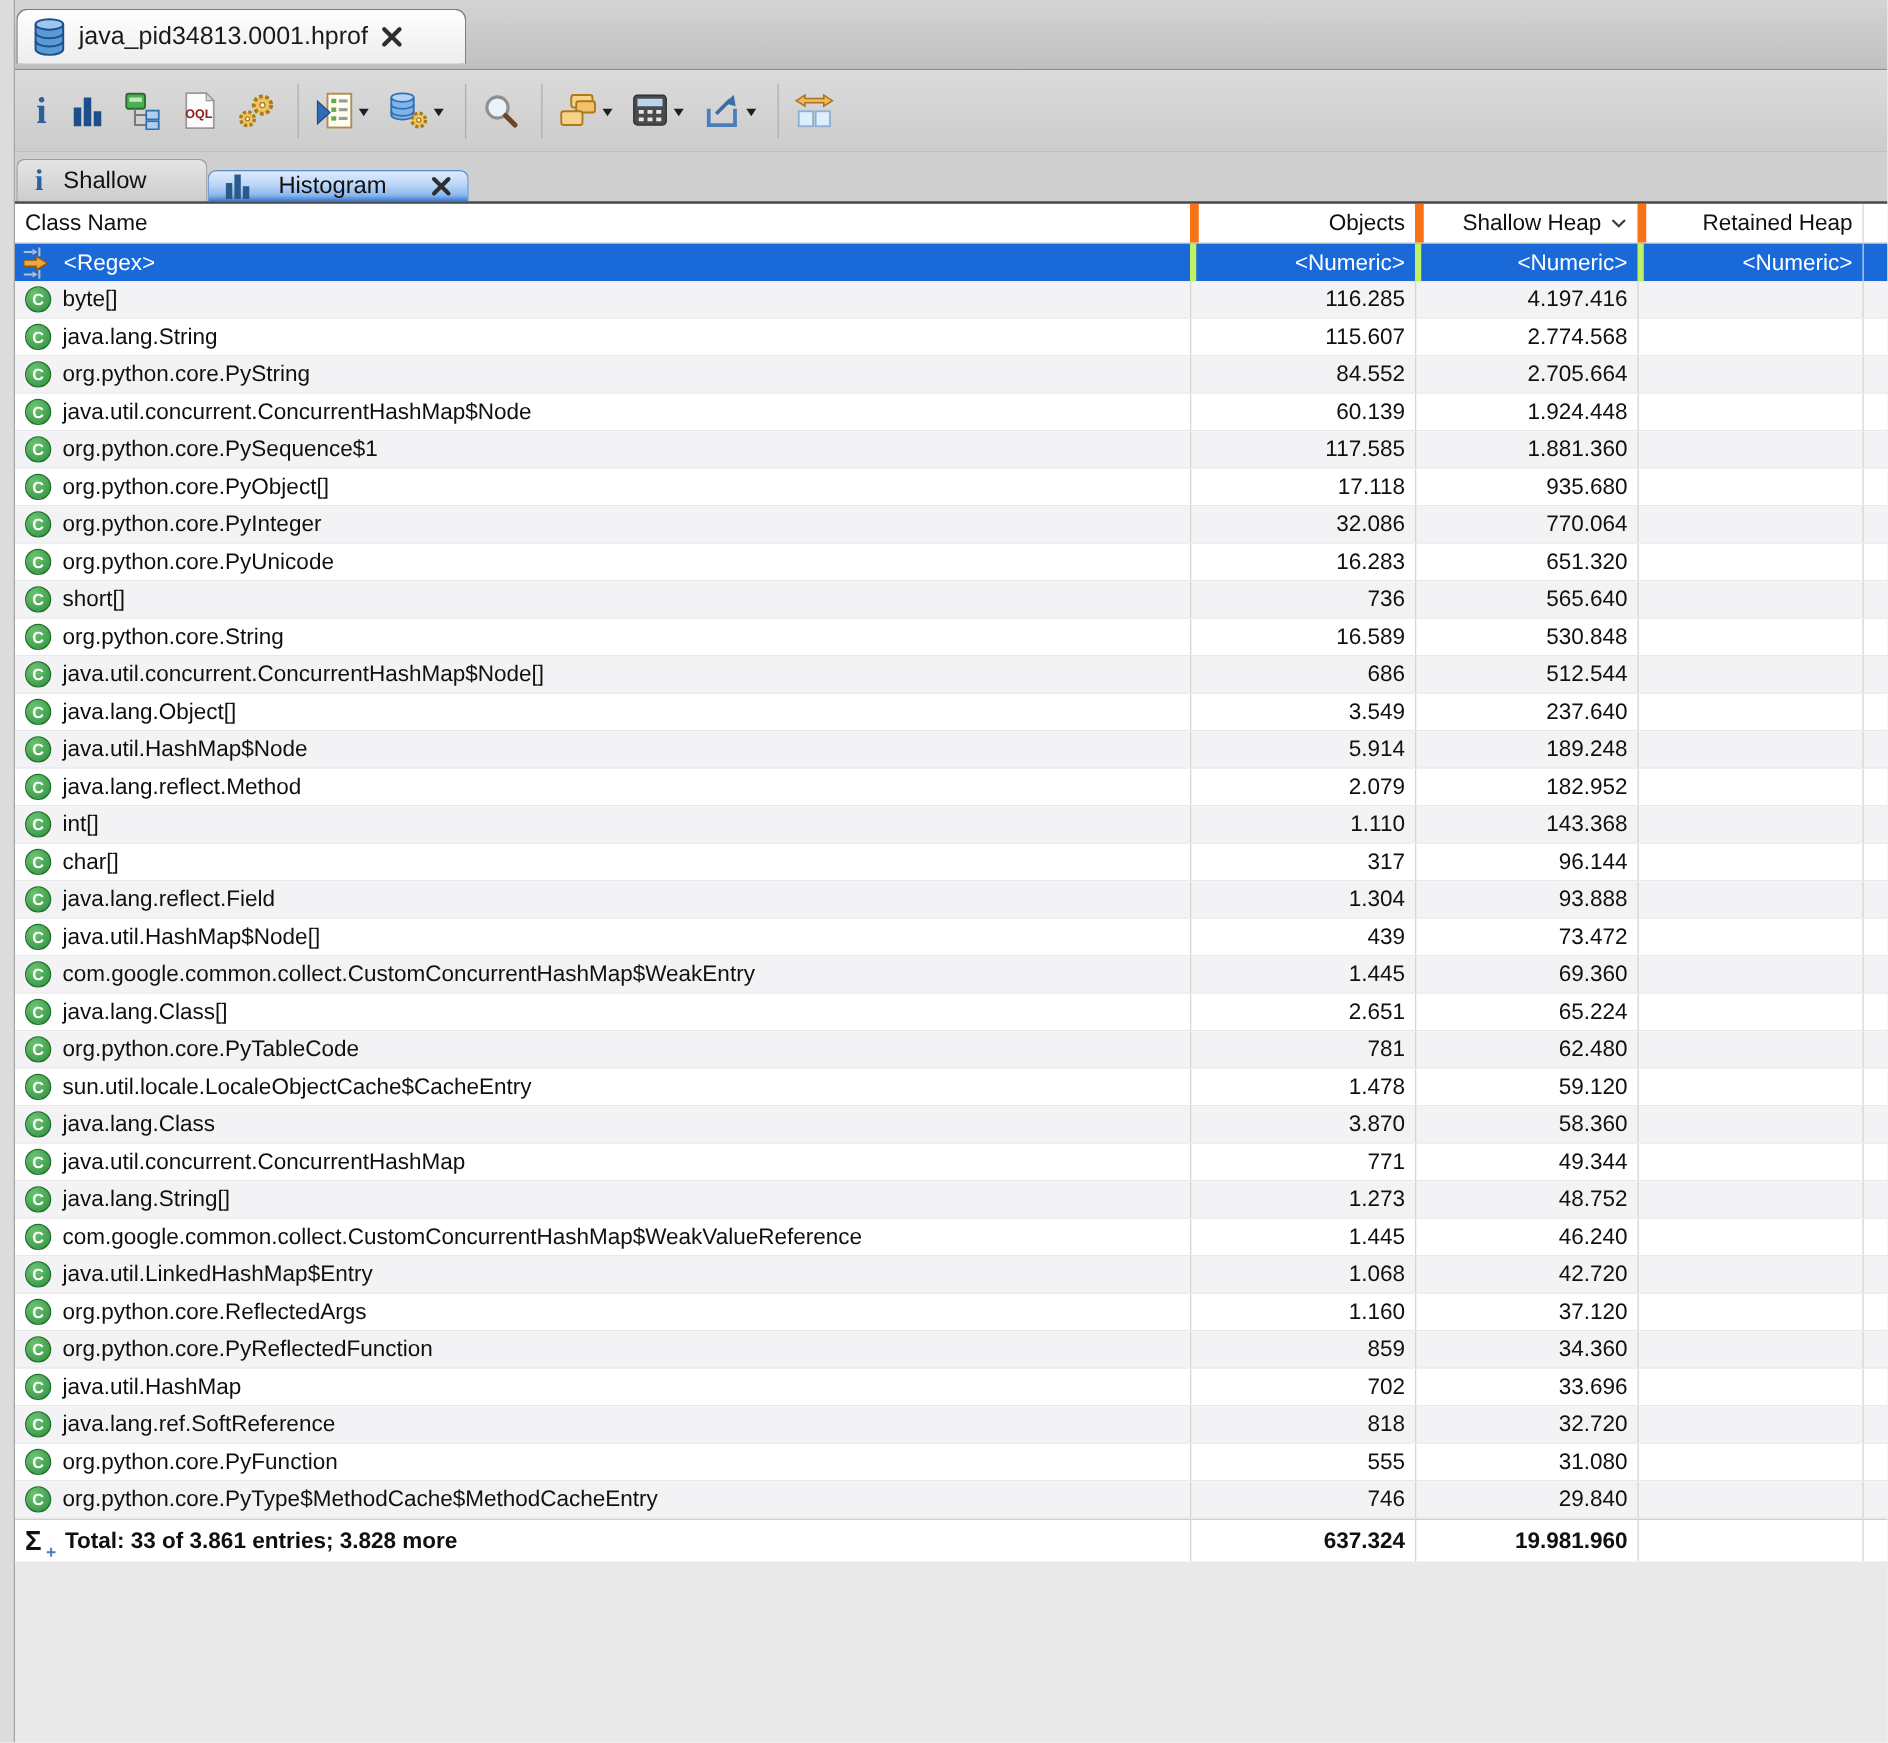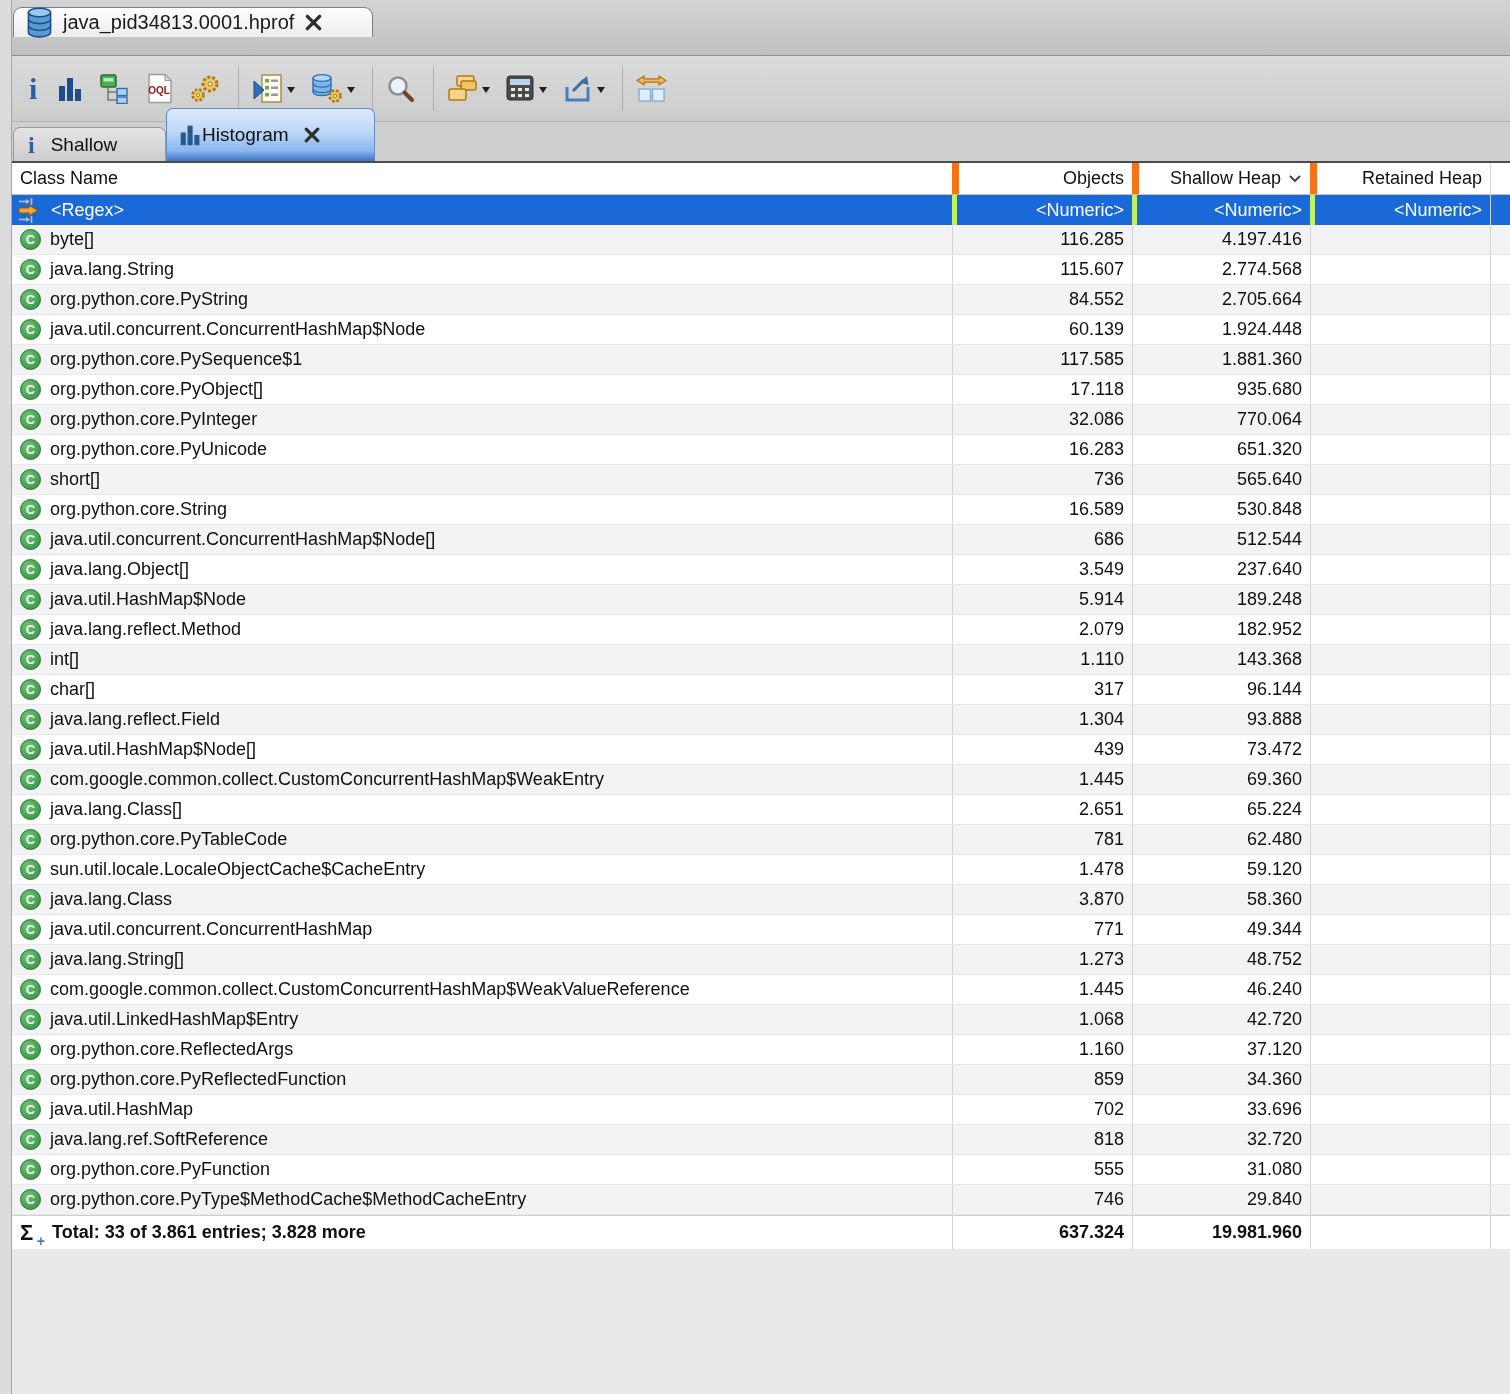--- a/index.html
+++ b/index.html
@@ -4,35 +4,35 @@
 <style>
   html,body{margin:0;padding:0;}
   body{font-family:"Liberation Sans", sans-serif; background:#e9e9e9;}
   #app{position:relative;width:1510px;height:1394px;background:#e9e9e9;overflow:hidden;}
 
   
   .left-strip{position:absolute;left:0;top:0;width:11px;height:100%;background:#dcdcdc;border-right:1px solid #a5a5a5;z-index:40;}
 
   
   .tabbar{position:absolute;left:0;top:0;right:0;height:55px;background:linear-gradient(#d4d4d4,#c0c0c0);border-bottom:1px solid #8f8f8f;z-index:10;}
-  .main-tab{position:absolute;left:13px;top:7px;height:30px;min-width:360px;background:linear-gradient(#fefefe,#ededed);border:1px solid #7f7f7f;border-bottom:none;border-radius:9px 9px 0 0;display:flex;align-items:center;padding:0 16px 0 12px;box-sizing:border-box;gap:10px;text-align:right;}
+  .main-tab{position:absolute;left:13px;top:7px;height:44px;min-width:360px;background:linear-gradient(#fefefe,#ededed);border:1px solid #7f7f7f;border-bottom:none;border-radius:9px 9px 0 0;display:flex;align-items:center;padding:0 16px 0 12px;box-sizing:border-box;gap:10px;text-align:right;}
   .main-tab-title{font-size:20px;color:#1a1a1a;white-space:nowrap;}
 
   
   .toolbar{position:absolute;left:0;top:56px;right:0;height:65px;background:linear-gradient(#dbdbdb,#cccccc);border-bottom:1px solid #b2b2b2;display:flex;align-items:center;padding-left:22px;z-index:10;}
   .tbtn{display:flex;align-items:center;gap:4px;margin-right:10px;padding:3px;border-radius:4px;}
   .tsep{width:1px;height:44px;background:#adadad;margin:0 10px 0 4px;}
   .dd{width:0;height:0;border:4px solid transparent;border-top:6px solid #1f1f1f;margin-top:6px;}
   .info-glyph{font-family:"Liberation Serif", serif;font-weight:bold;font-size:30px;color:#2b5f9e;line-height:1;padding:0 4px;}
 
   
   .subbar{position:absolute;left:0;top:122px;right:0;height:39px;background:#cfcfcf;border-bottom:2px solid #4c4c4c;z-index:10;}
   .subtab{position:absolute;bottom:0;display:flex;align-items:center;box-sizing:border-box;}
   .subtab-overview{left:13px;height:34px;width:153px;background:linear-gradient(#e4e4e4,#cdcdcd);border:1px solid #9b9b9b;border-bottom:none;border-radius:7px 7px 0 0;padding:0 10px;gap:12px;}
-  .subtab-histogram{left:166px;height:53px;width:209px;background:linear-gradient(180deg,#ddebfc 0%,#bcd6f7 45%,#8ab7ee 80%,#3d75c6 100%);border:1px solid #5f8cc9;border-bottom:none;border-radius:7px 7px 0 0;padding:0 12px;}
+  .subtab-histogram{left:166px;height:25px;width:209px;background:linear-gradient(180deg,#ddebfc 0%,#bcd6f7 45%,#8ab7ee 80%,#3d75c6 100%);border:1px solid #5f8cc9;border-bottom:none;border-radius:7px 7px 0 0;padding:0 12px;justify-content:space-between;}
   .subtab-label{font-size:19px;color:#111;}
   .subtab .info-glyph{font-size:24px;}
 
   
   .table{position:absolute;left:12px;top:163px;width:1498px;z-index:5;background:#fff;}
   .trow{display:grid;grid-template-columns:940px 180px 178px 180px 1fr;height:30px;box-sizing:border-box;align-items:center;font-size:18px;color:#101010;}
   .thead{height:32px;background:#ffffff;border-bottom:1px solid #c2c2c2;}
   .cell{height:100%;display:flex;align-items:center;box-sizing:border-box;overflow:hidden;white-space:nowrap;}
   .c-name{padding-left:8px;gap:9px;}
   .c-num{justify-content:flex-end;padding-right:8px;border-left:1px solid #d4d4d4;}

